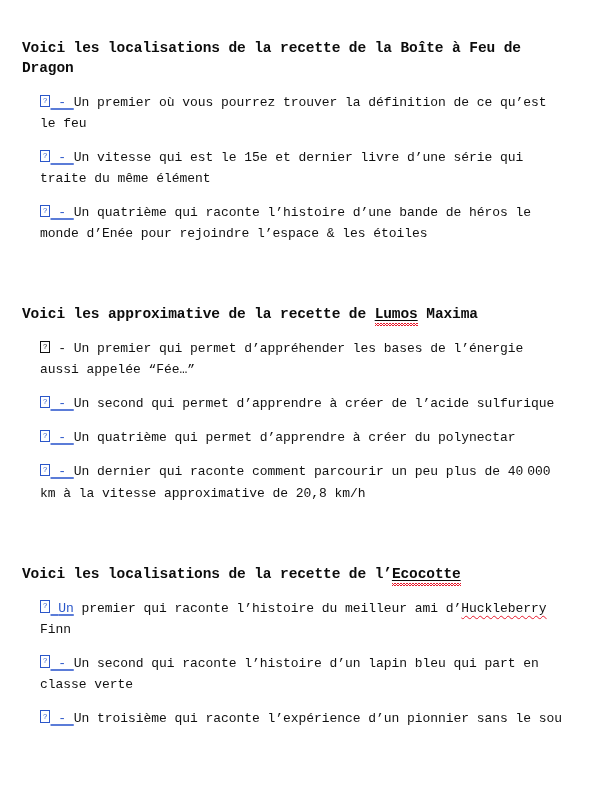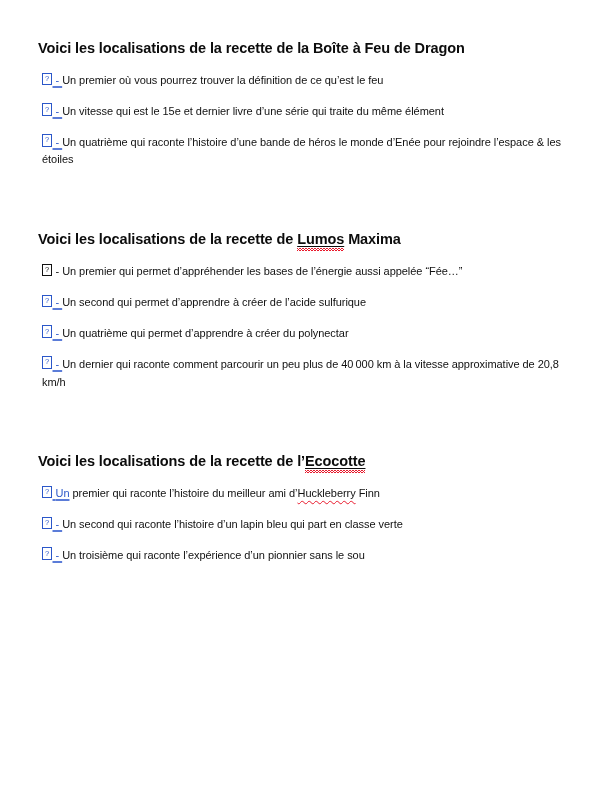--- a/index.html
+++ b/index.html
@@ -13,43 +13,44 @@
     font-family: "Liberation Sans", sans-serif;
     color: #000000;
     -webkit-font-smoothing: antialiased;
   }
 
   .page {
     position: relative;
     width: 604px;
     height: 792px;
     box-sizing: border-box;
-    padding: 38px 36px 0 38px;
+    padding: 38px 36px 0 22px;
     background: #ffffff;
     overflow: hidden;
+    font-family: Liberation Mono, monospace;
   }
 
   .section { margin: 0; }
 
   .sec-gap-1 { height: 60px; }
   .sec-gap-2 { height: 60px; }
 
   h2.heading {
     font-size: 14.5px;
     font-weight: bold;
     line-height: 1.38;
     letter-spacing: -0.1px;
     margin: 0 0 14px 0;
     color: #0c0c0c;
   }
 
   .para {
-    font-size: 11px;
+    font-size: 13px;
     line-height: 1.62;
-    margin: 0 0 13px 4px;
+    margin: 0 0 13px 18px;
     color: #111111;
     letter-spacing: -0.05px;
   }
   .para:last-child { margin-bottom: 0; }
 
   
   .link-marker {
     color: #2b57c9;
     text-decoration: underline;
     text-decoration-color: #5b7cd8;
@@ -123,21 +124,21 @@
 
     <p class="para"><a href="#" class="link-marker"><span class="tofu"></span><span> - </span></a><span>Un vitesse qui est le 15e et dernier livre d’une série qui traite du même élément</span></p>
 
 
     <p class="para"><a href="#" class="link-marker"><span class="tofu"></span><span> - </span></a><span>Un quatrième qui raconte l’histoire d’une bande de héros le monde d’Enée pour rejoindre l’espace &amp; les étoiles</span></p>
   </div>
 
   <div class="sec-gap-1"></div>
 
   <div class="section">
-    <h2 class="heading"><span>Voici les localisations de la recette de </span><span class="uline-spell">Lumos</span><span> Maxima</span></h2>
+    <h2 class="heading"><span>Voici les approximative de la recette de </span><span class="uline-spell">Lumos</span><span> Maxima</span></h2>
 
     <p class="para"><span class="marker-plain"><span class="tofu"></span><span> - </span></span><span>Un premier qui permet d’appréhender les bases de l’énergie aussi appelée “Fée…”</span></p>
 
     <p class="para"><a href="#" class="link-marker"><span class="tofu"></span><span> - </span></a><span>Un second qui permet d’apprendre à créer de l’acide sulfurique</span></p>
 
     <p class="para"><a href="#" class="link-marker"><span class="tofu"></span><span> - </span></a><span>Un quatrième qui permet d’apprendre à créer du polynectar</span></p>
 
     <p class="para"><a href="#" class="link-marker"><span class="tofu"></span><span> - </span></a><span>Un dernier qui raconte comment parcourir un peu plus de 40 000 km à la vitesse approximative de 20,8 km/h</span></p>
 
   </div>

